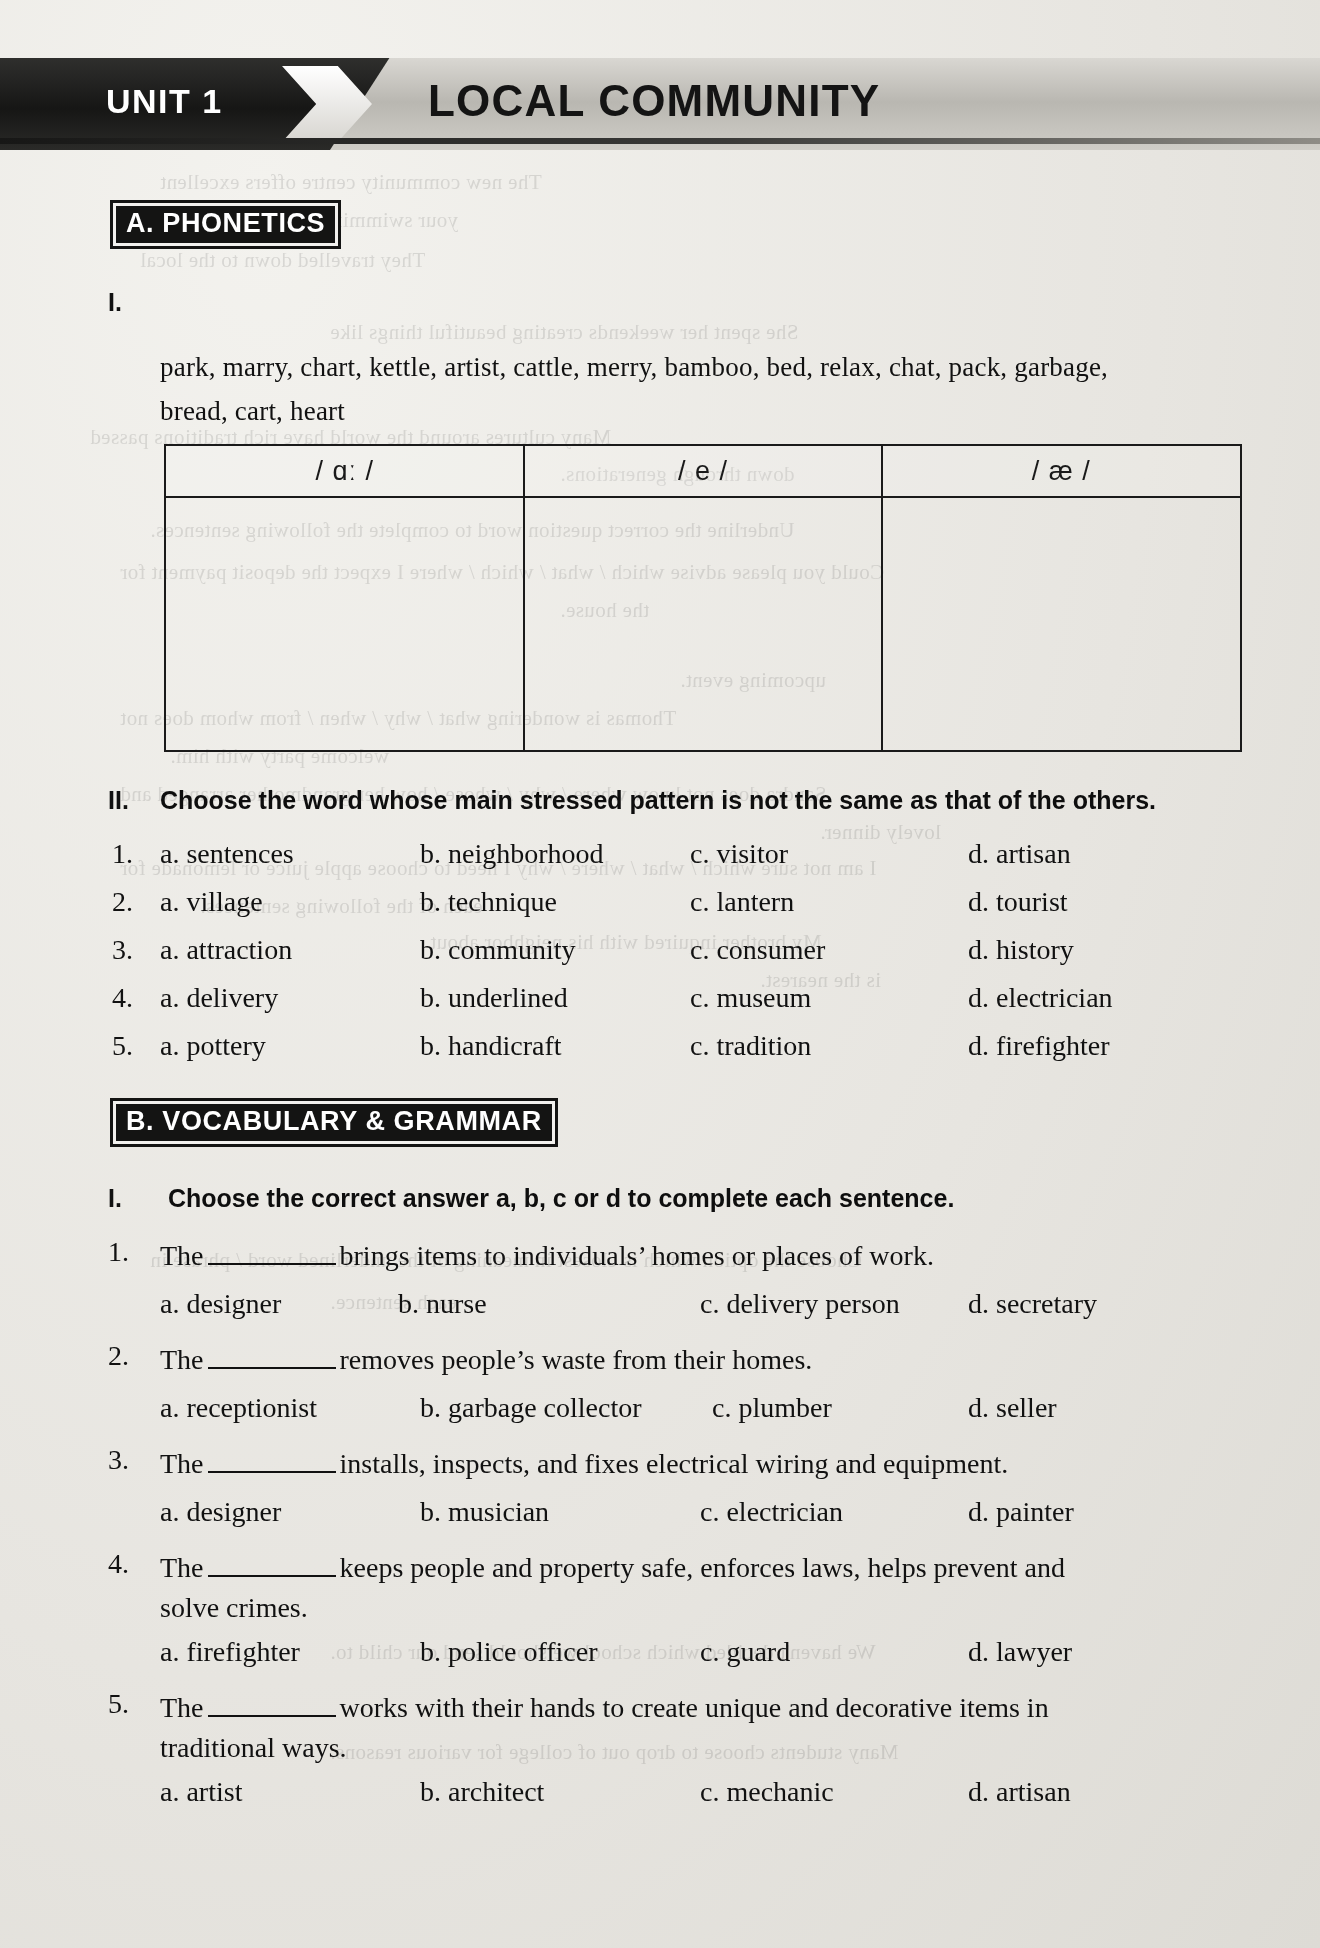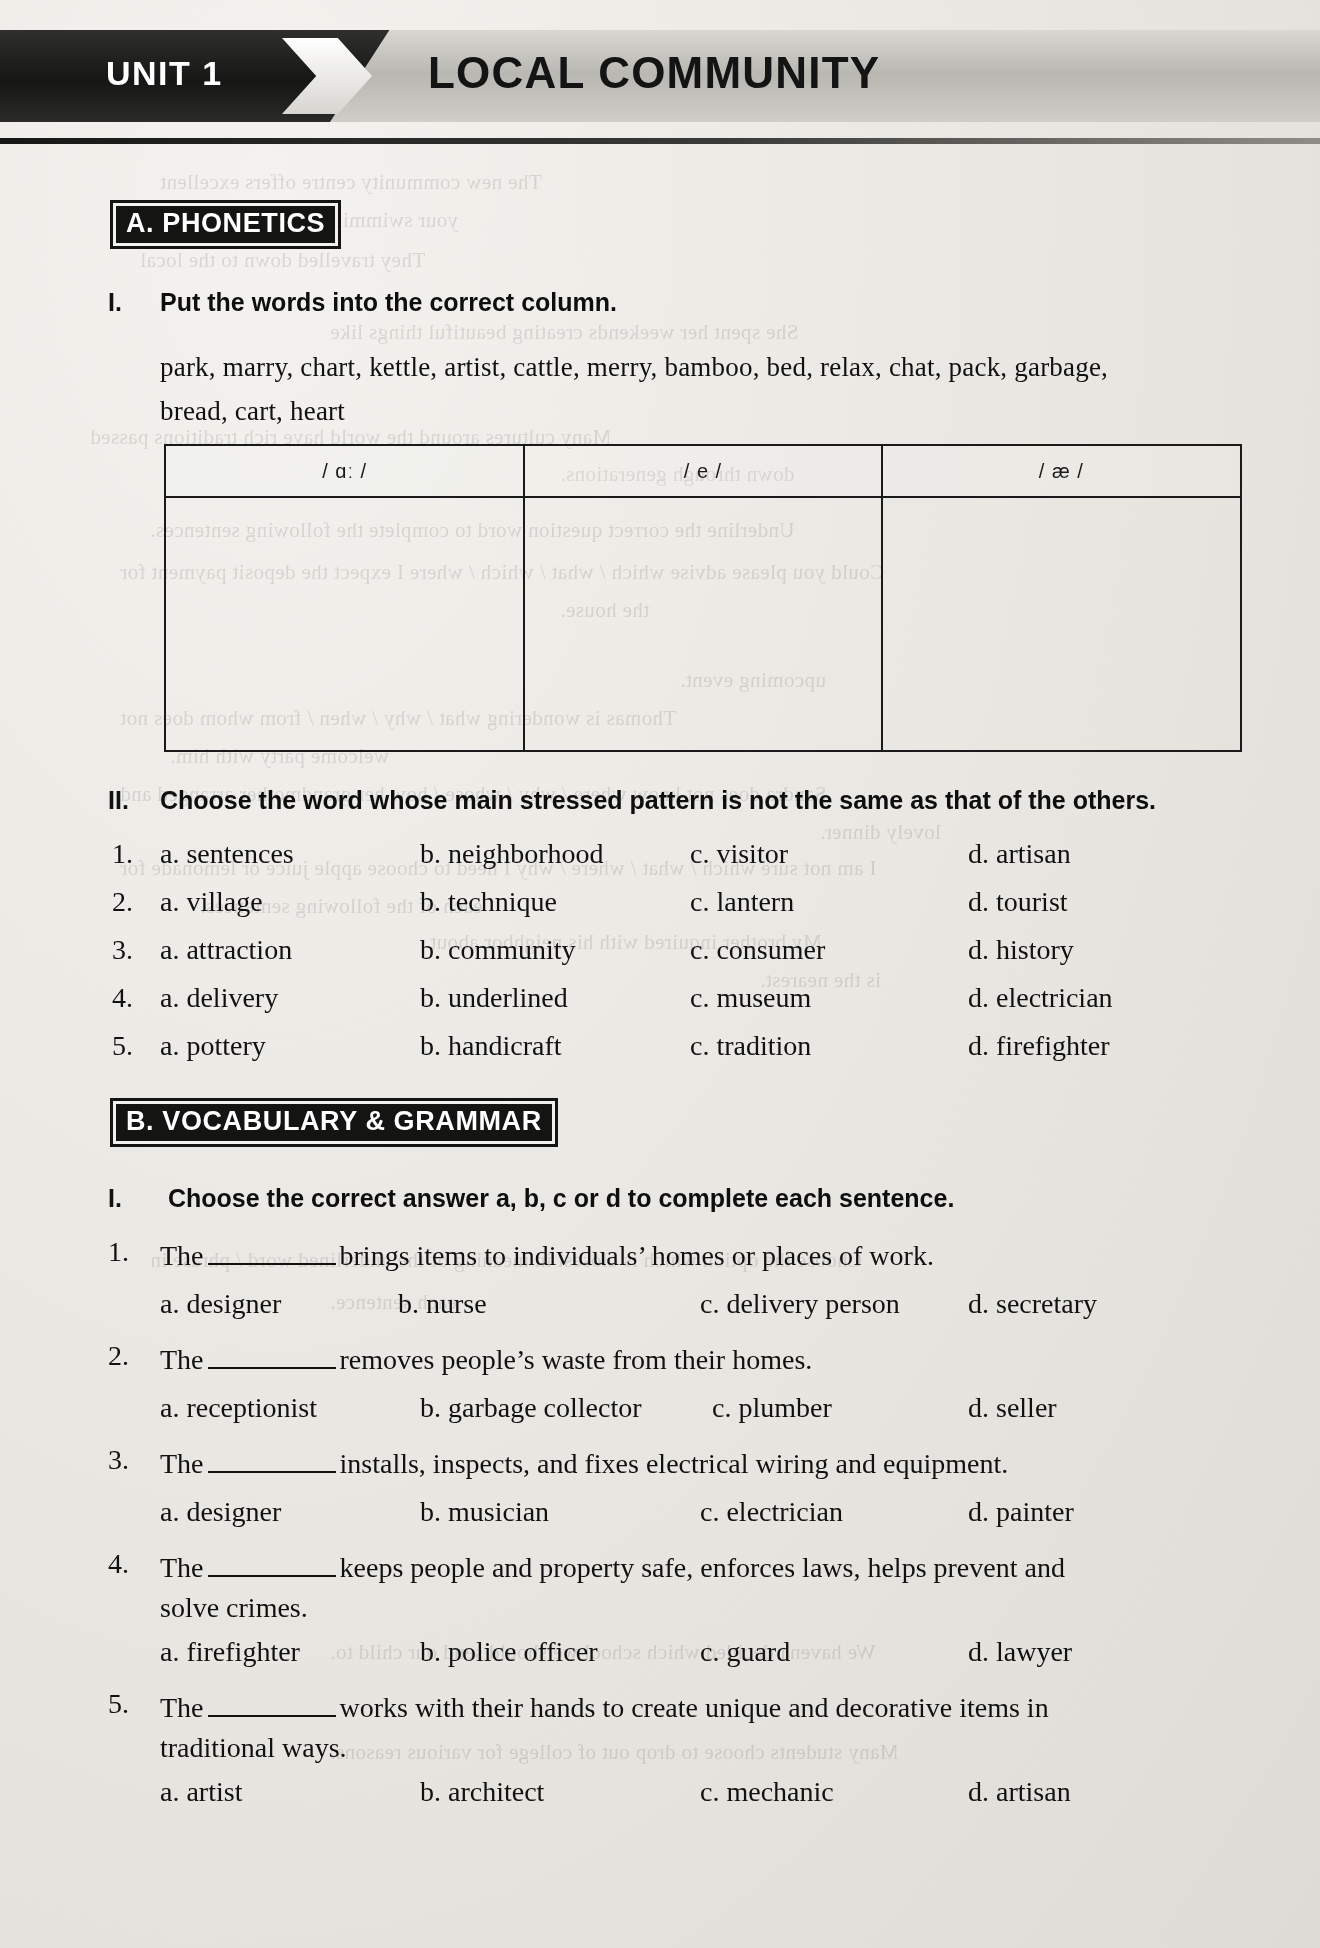--- a/index.html
+++ b/index.html
@@ -32,21 +32,21 @@
     font-size: 21px;
     transform: scaleX(-1);
     white-space: nowrap;
     pointer-events: none;
     letter-spacing: .4px;
   }
 
   
   .header {
     position: absolute;
-    left: 0; top: 30px;
+    left: 0; top: 58px;
     width: 1320px;
     height: 77px;
   }
   .hdr-dark {
     position: absolute;
     left: 0; top: 0;
     width: 400px; height: 92px;
     background: linear-gradient(180deg,#2f2f2d 0%, #161615 55%, #2a2a28 100%);
     clip-path: polygon(0 0, 100% 0, 92% 100%, 0% 100%);
   }
@@ -131,21 +131,21 @@
     left: 164px;
     top: 444px;
     width: 1078px;
   }
   table.ph th, table.ph td {
     border: 2px solid #1a1a1a;
   }
   table.ph th {
     height: 48px;
     font-family: "Liberation Sans", sans-serif;
-    font-size: 20px;
+    font-size: 27px;
     font-weight: normal;
     color: #1a1a1a;
     background: rgba(255,255,255,0.12);
     letter-spacing: 1px;
     margin-left: 32px;
   }
   table.ph td { height: 250px; }
   .qnum {
     position: absolute;
     font-size: 28px;
@@ -213,21 +213,20 @@
     <div class="unit-label">UNIT 1</div>
     <div class="unit-title">LOCAL COMMUNITY</div>
   </div>
   <div class="hdr-rule"></div>
 
   <div class="sec-head" style="left:110px; top:200px;">A. PHONETICS</div>
 
   <div class="blk" style="left:108px; top:288px;">
     <span class="rn">I.</span>
   </div>
-  <div class="blk hl" style="left:160px; top:288px;">Put the words into the correct column.</div>
 
   <div class="blk wordlist" style="left:160px; top:389px; width:1080px;">bread, cart, heart</div>
   <div class="blk wordlist" style="left:160px; top:345px; width:1080px;">park, marry, chart, kettle, artist, cattle, merry, bamboo, bed, relax, chat, pack, garbage,</div>
 
   <table class="ph">
     <tbody>
         <tr>
       <th style="width:360px;">/ ɑː /</th>
       <th style="width:358px;">/ e /</th>
       <th style="width:360px;">/ æ /</th>

